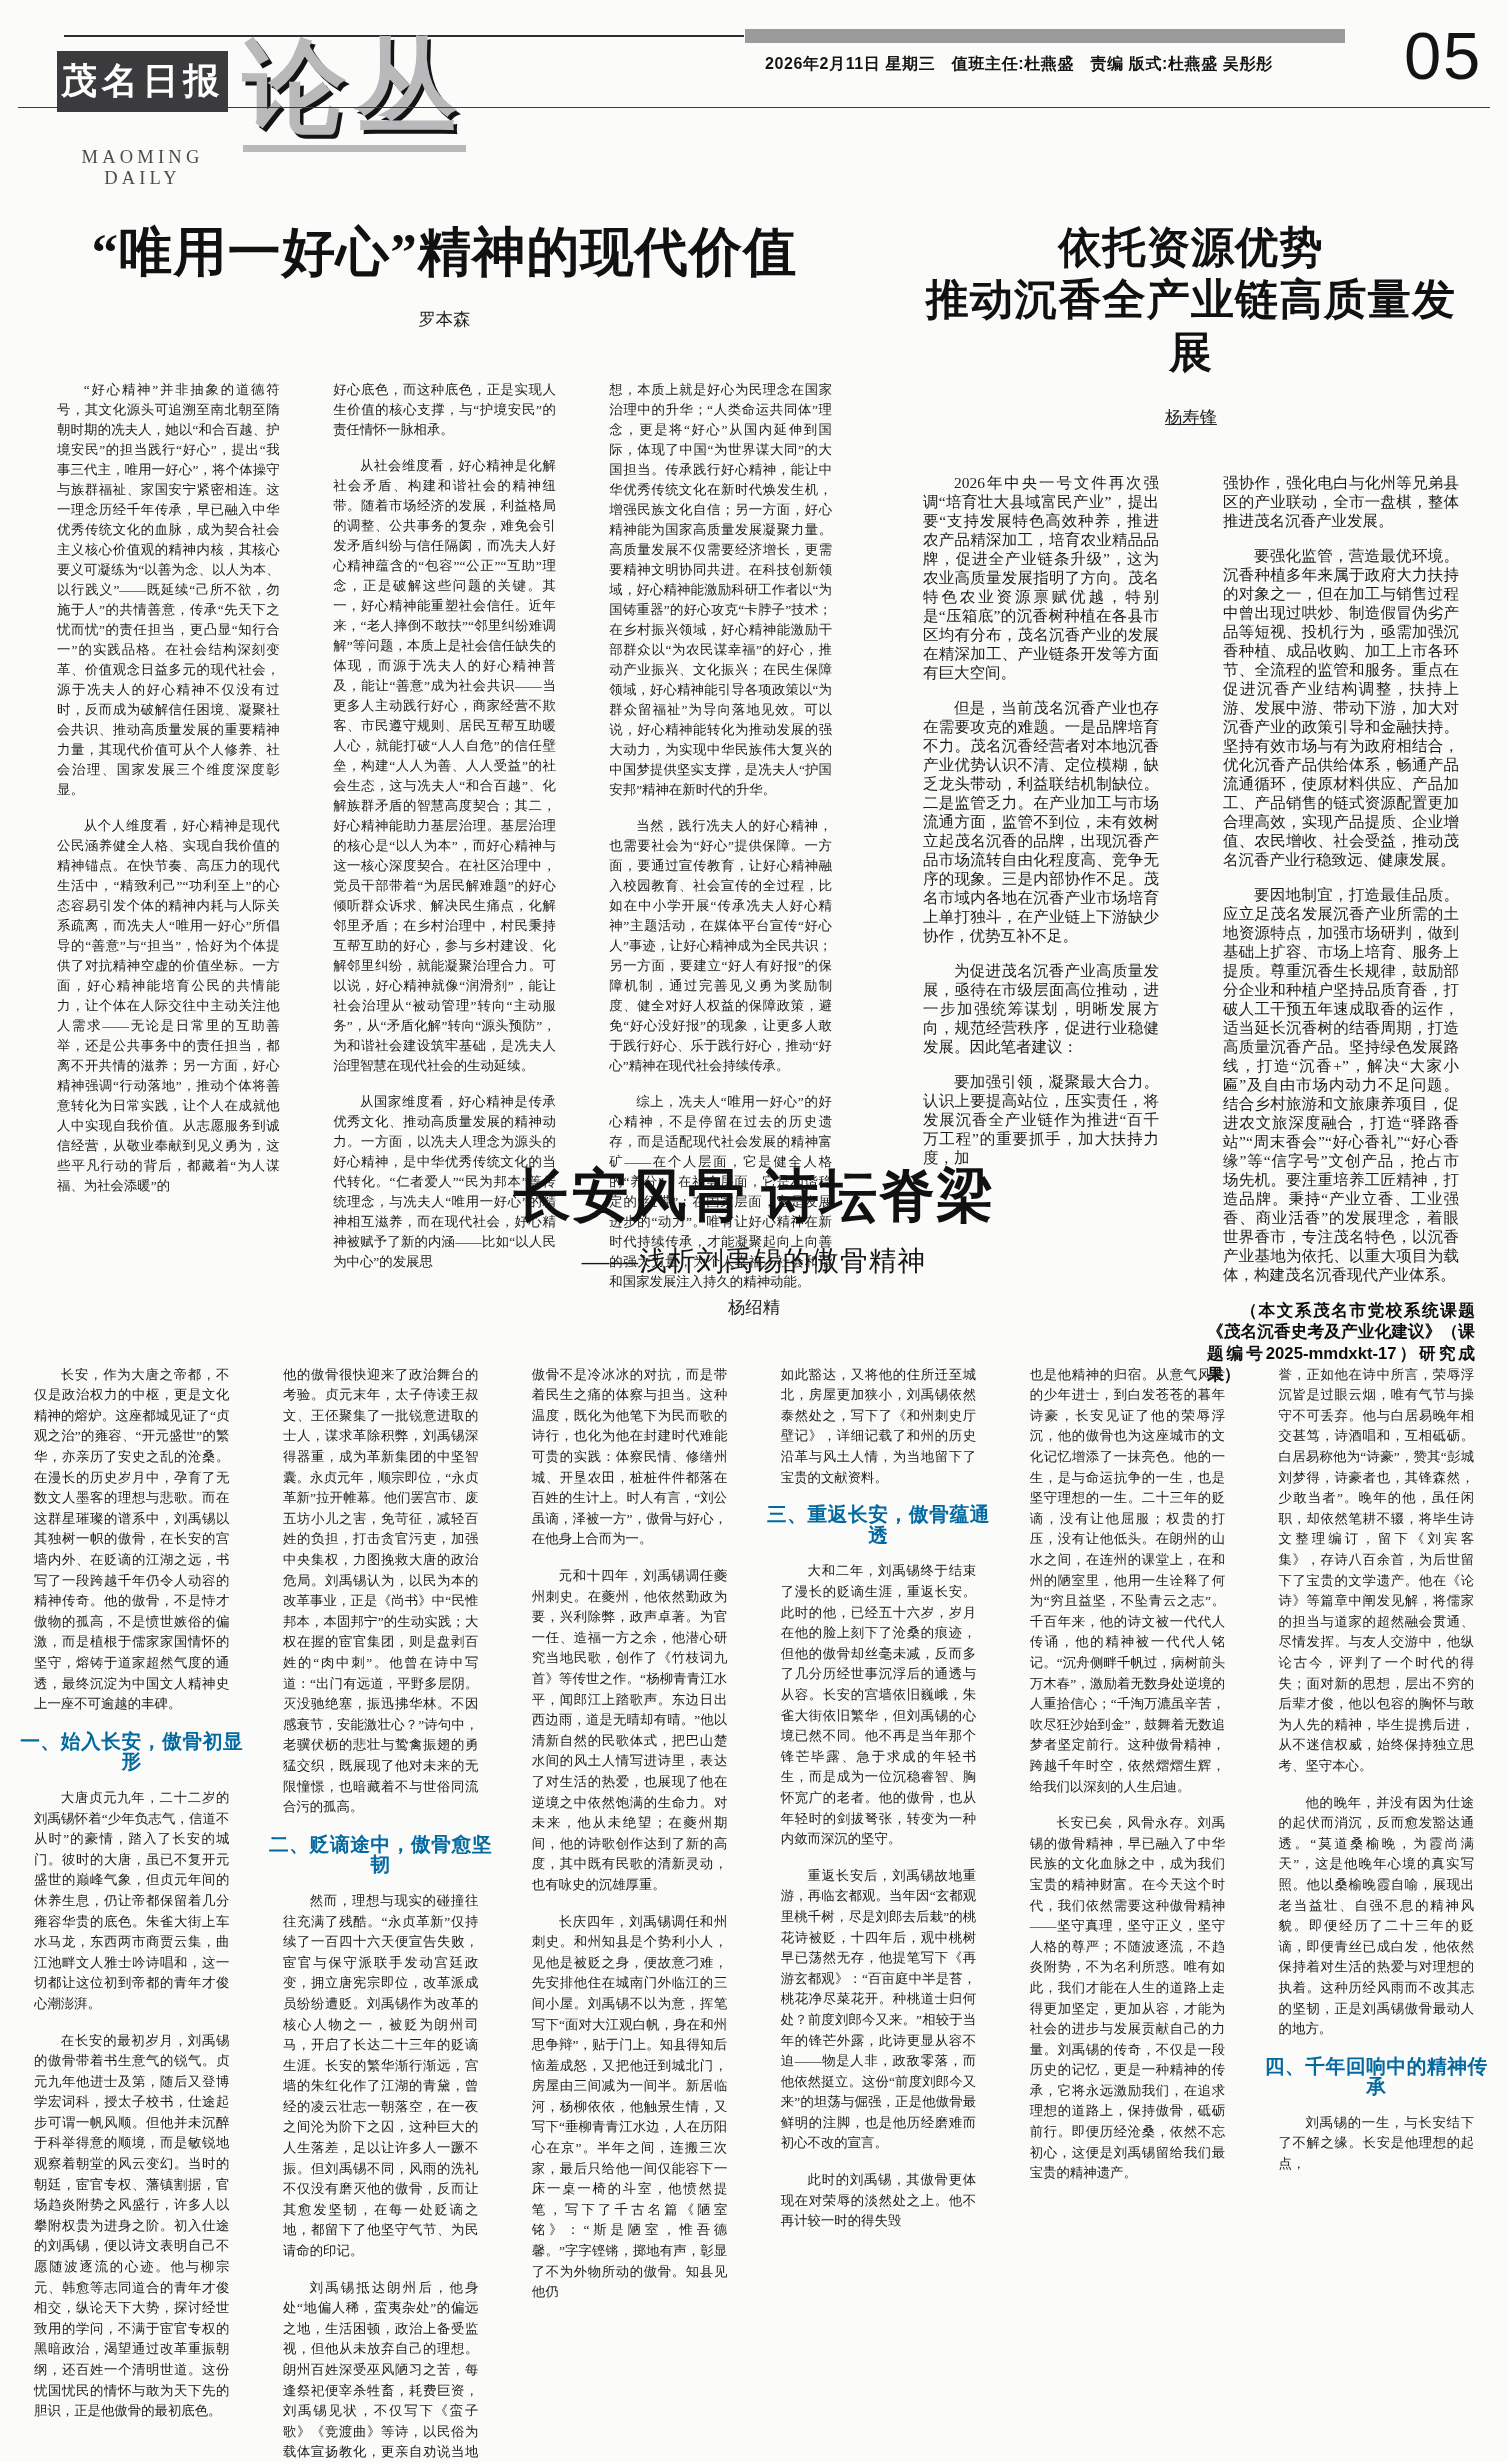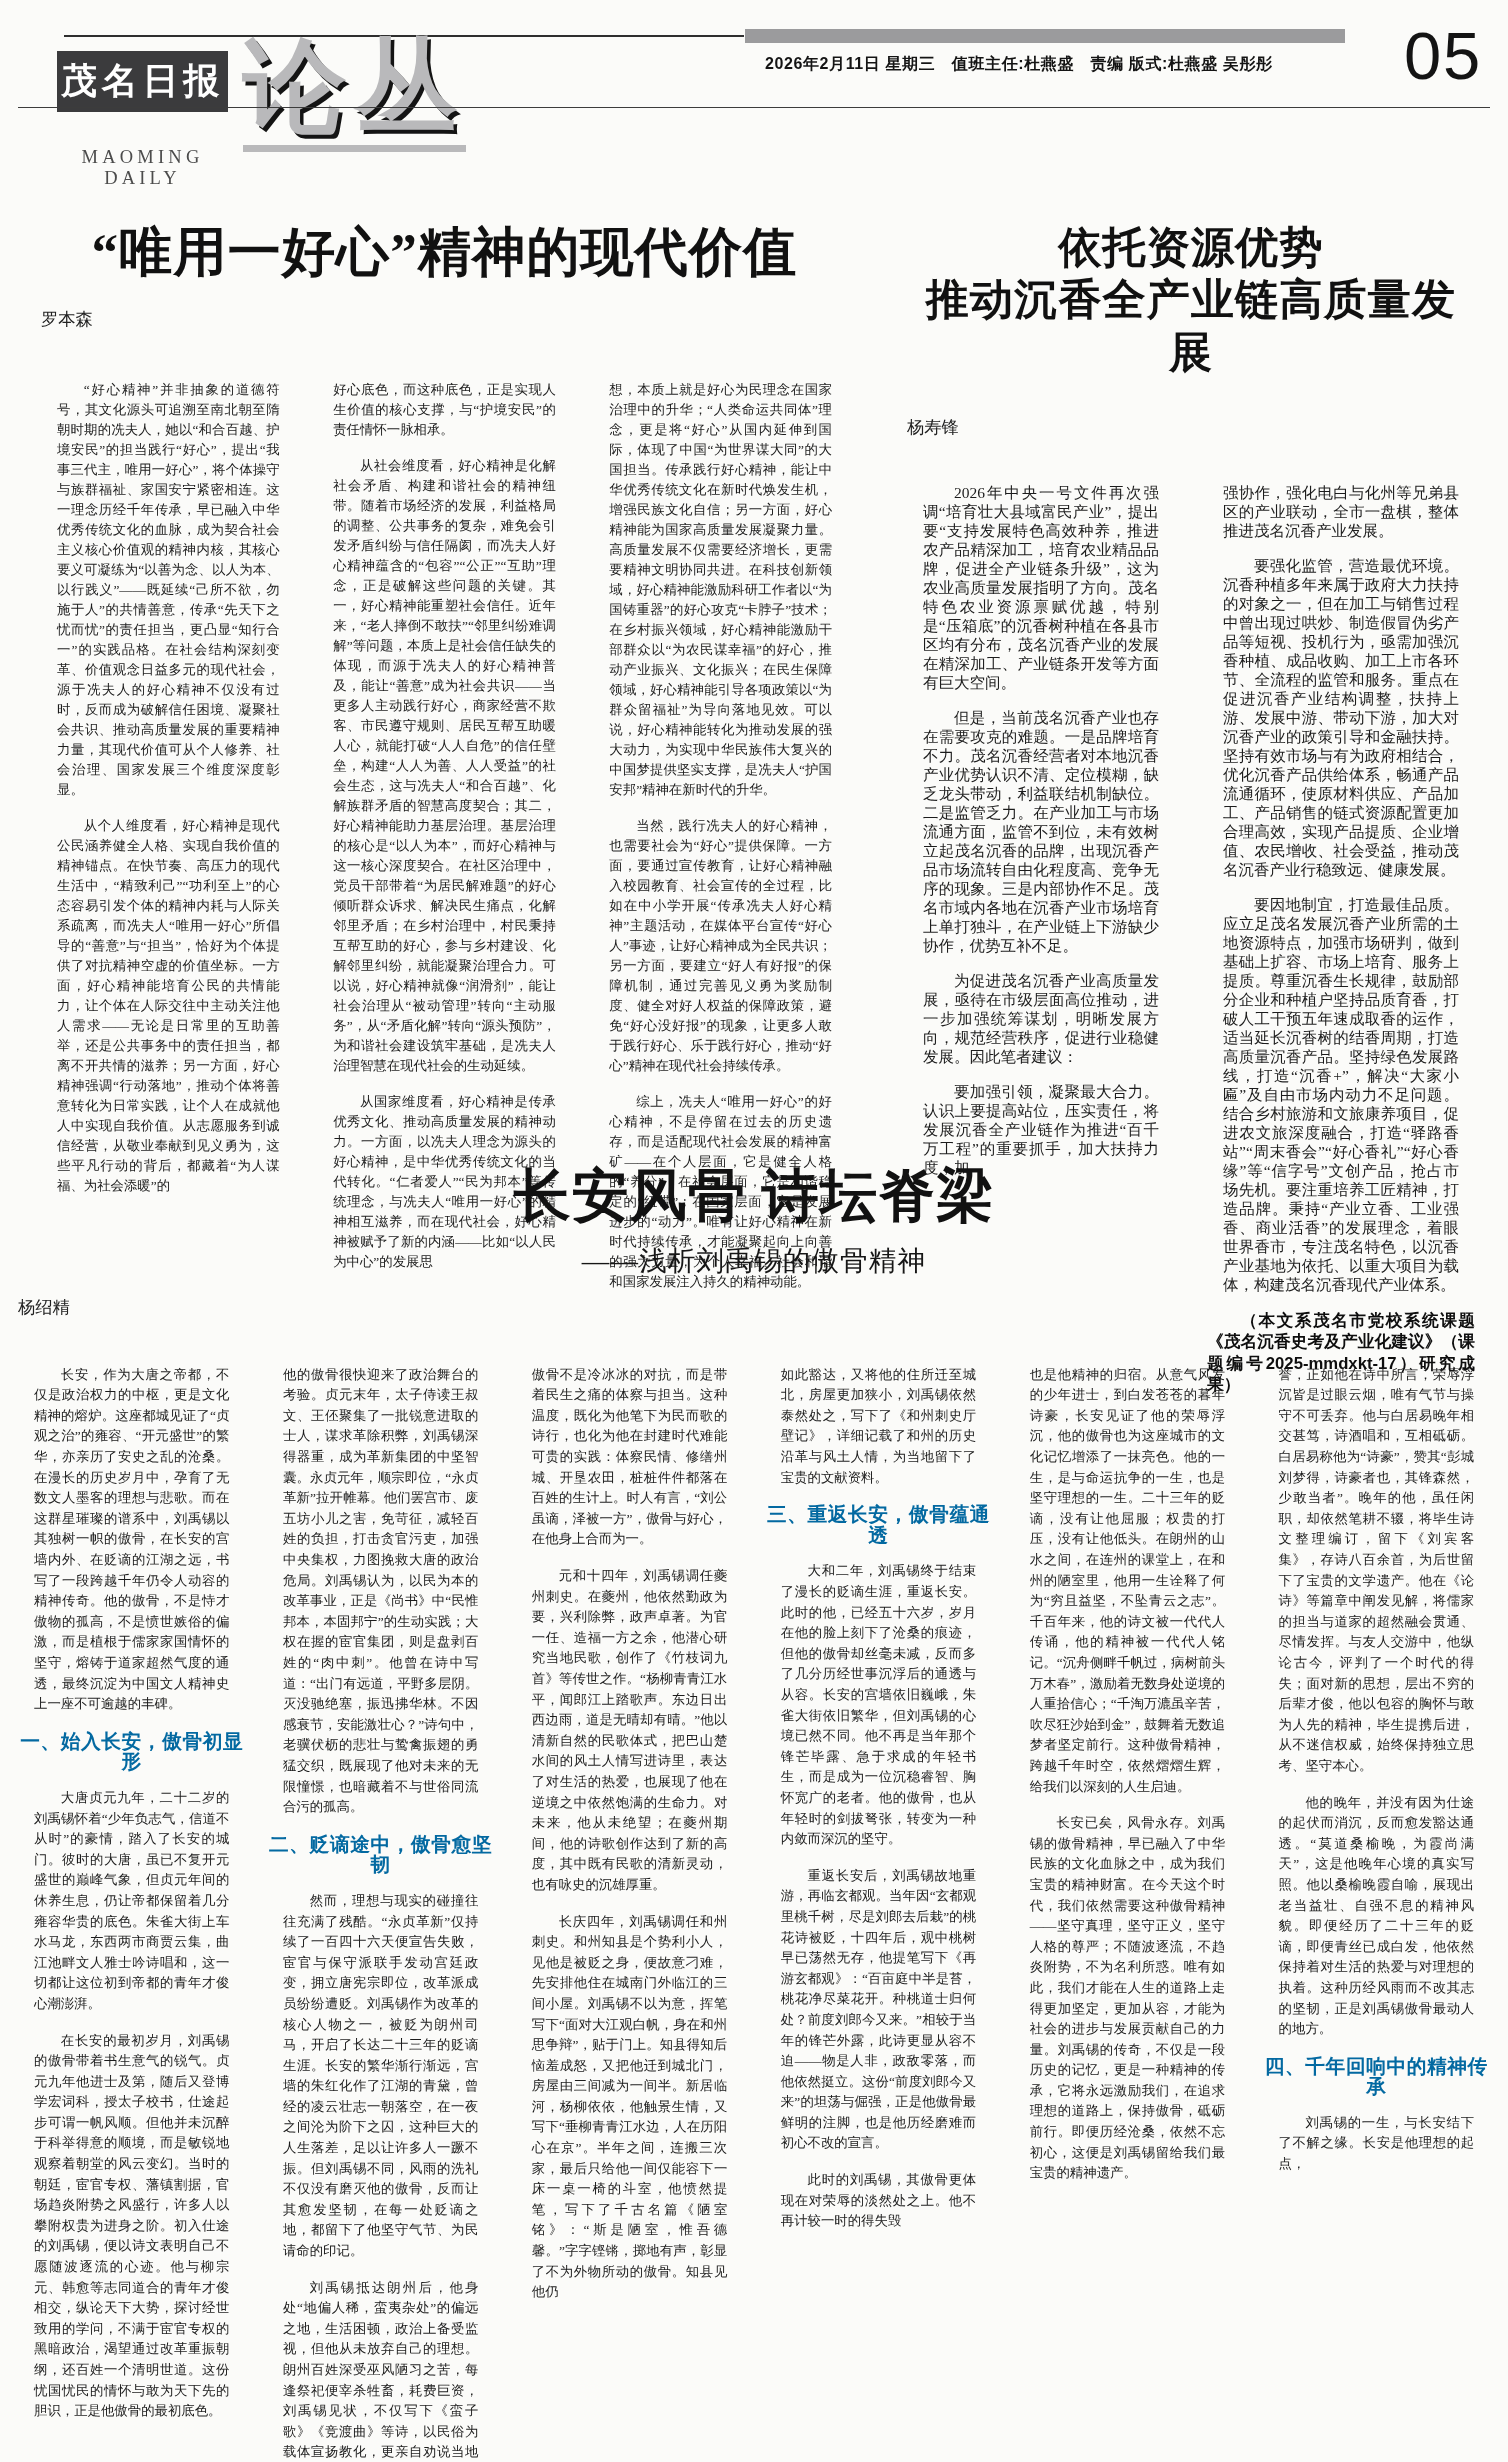--- a/index.html
+++ b/index.html
@@ -21,23 +21,23 @@
   .page-num{position:absolute;left:1404px;top:16.7px;font-size:67px;color:#141414;
         font-family:"Liberation Sans","DejaVu Sans",sans-serif;letter-spacing:1.8px;}
   .header-rule{position:absolute;left:18px;top:107px;width:1472px;height:1.2px;background:#3c3c3c;}
   
   .article{position:absolute;}
   .a-head{font-weight:bold;text-align:center;letter-spacing:1.2px;color:#111;}
   #a1 .a-head{font-size:53px;line-height:1.15;}
   #a2 .a-head{font-size:43px;line-height:1.22;}
   #a3 .a-head{font-size:57px;line-height:1.1;}
   .a-sub{font-size:27.5px;text-align:center;margin-top:15.5px;color:#161616;letter-spacing:1.2px;}
-  .a-byline{font-size:17.3px;text-align:left;color:#222;}
+  .a-byline{font-size:17.3px;text-align:center;color:#222;}
   #a1 .a-byline{margin-top:24px;}
-  #a2 .a-byline{margin-top:36px;}
+  #a2 .a-byline{margin-top:26px;text-decoration:underline;}
   #a3 .a-byline{margin-top:15.5px;}
   .a-body{display:flex;}
   #a1 .a-body{margin-top:33px;gap:21.5px;font-size:13.4px;line-height:20px;}
   #a2 .a-body{margin-top:27.5px;gap:32px;font-size:15.5px;line-height:19px;}
   #a3 .a-body{margin-top:30px;gap:21.5px;font-size:13.4px;line-height:20.6px;}
   .col{flex:1 1 0;text-align:justify;}
   .para{text-indent:2em;margin:16px;}
   .para.cont{text-indent:0;}
   .subhead{font-family:"Liberation Sans","DejaVu Sans",sans-serif;font-weight:bold;
         text-align:center;text-indent:0;font-size:19.7px;margin:7.2px 0;letter-spacing:0.6px;color:#0369a1;}

